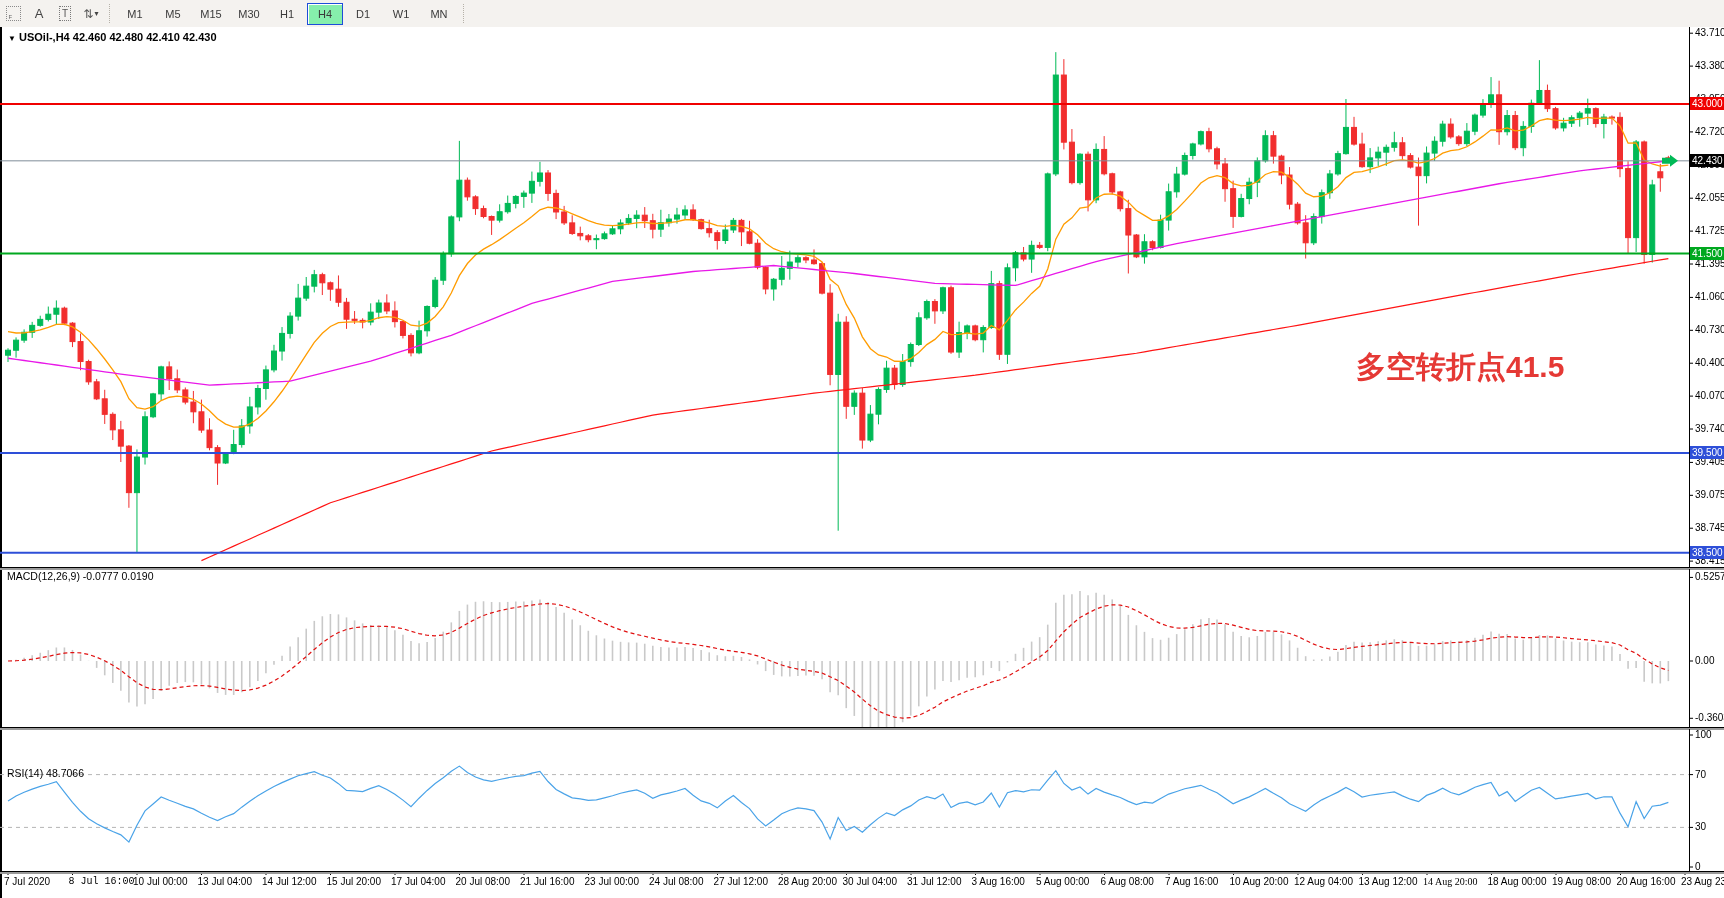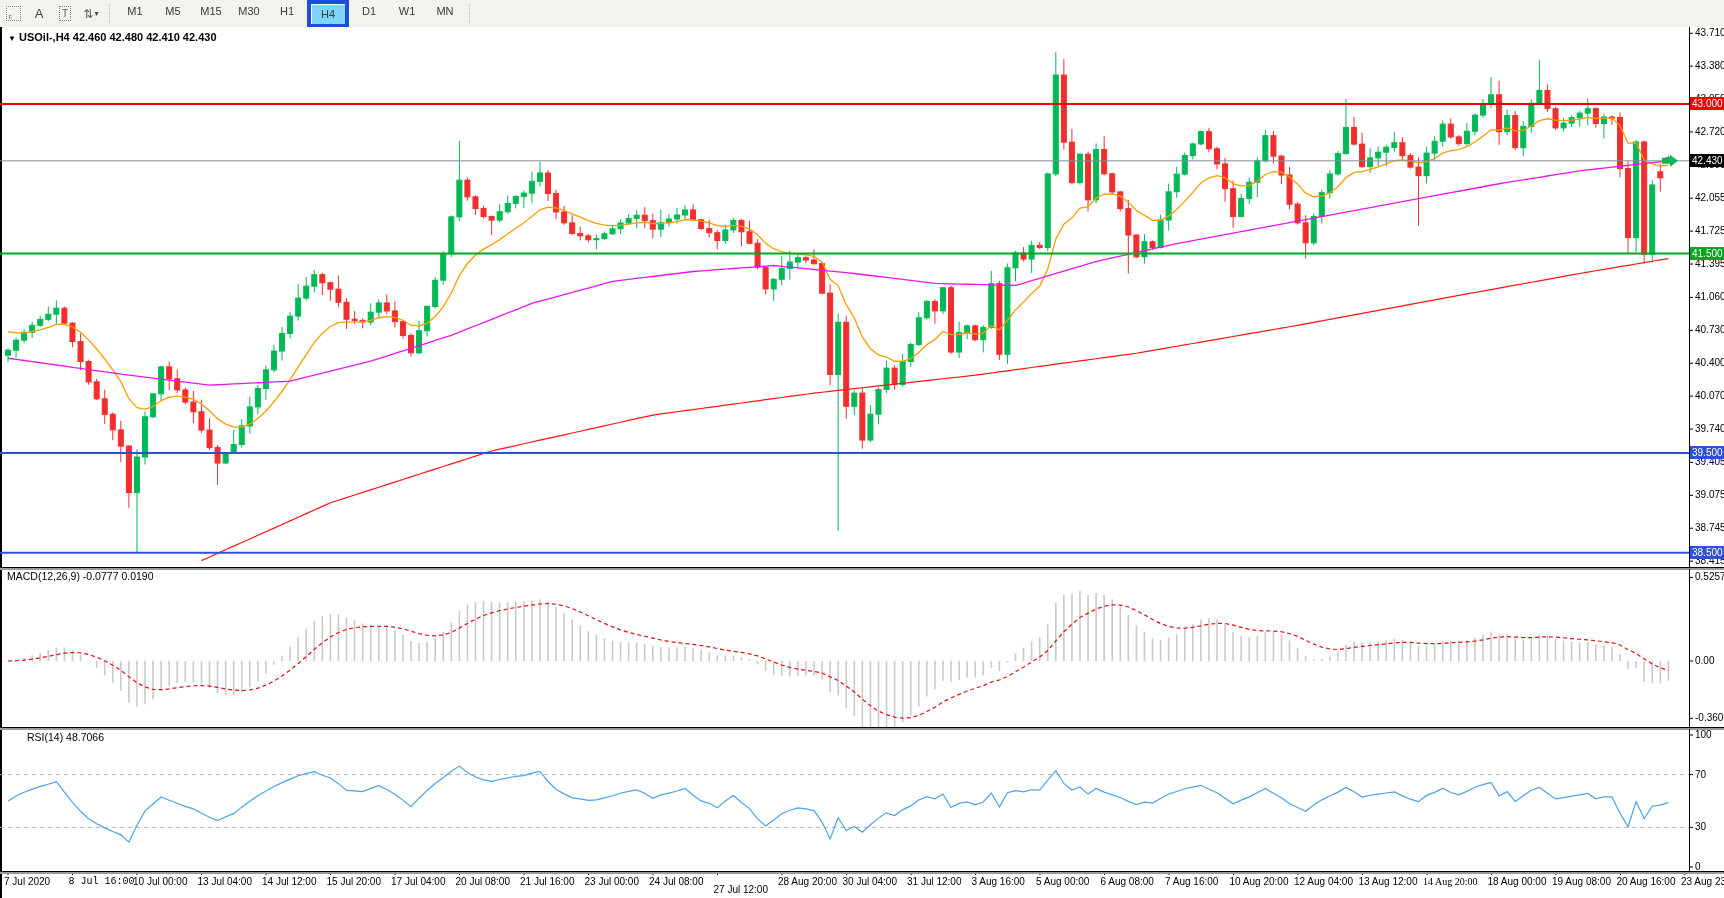--- a/index.html
+++ b/index.html
@@ -6,21 +6,21 @@
     font-family:"Liberation Sans", sans-serif;}
   #root{position:relative;width:1724px;height:898px;background:#fff;}
   
   #toolbar{position:absolute;left:0;top:0;width:1724px;height:27px;background:#f4f2ef;
     border-bottom:1px solid #b8b4ac;display:flex;align-items:center;font-size:11px;color:#333;}
   .tb-icon{width:24px;height:21px;display:flex;align-items:center;justify-content:center;
     margin:0 1px;color:#555;font-size:12px;cursor:default;}
   .tb-sep{width:1px;height:19px;border-left:1px dotted #b5b1a8;margin:0 5px;}
   .tf-btn{min-width:26px;height:20px;display:flex;align-items:center;justify-content:center;
     padding:0 4px;margin:12px 1px;color:#3a3a3a;font-size:11px;border:1px solid transparent;}
-  .tf-btn.active{background:#7dd3fc;border:4px solid #1d4ed8;box-shadow:inset 1px 1px 0 #fff;}
+  .tf-btn.active{background:#86efac;border:1px solid #1d4ed8;box-shadow:inset 1px 1px 0 #fff;}
   .dotted-box{border:1px dotted #7a7a7a;padding:0 2px;font-size:10px;line-height:13px;}
   
   #chartwin{position:absolute;left:0;top:27px;width:1722px;height:871px;background:#fff;
     border-left:2px solid #000;}
   .axis-vline{position:absolute;top:0;width:1px;background:#000;}
   .panel-sep{position:absolute;left:0;width:1724px;height:2px;background:#9a9a9a;border-top:1px solid #000;}
   #svg-layer{position:absolute;left:0;top:0;width:1724px;height:898px;pointer-events:none;}
   .chart-label{position:absolute;font-size:11px;color:#000;font-weight:bold;white-space:nowrap;}
   .ind-label{position:absolute;font-size:10.5px;color:#000;white-space:nowrap;}
   .tick-label{position:absolute;font-size:10px;color:#000;white-space:nowrap;line-height:10px;}
@@ -765,21 +765,22 @@
       <line x1="1556" y1="871" x2="1556" y2="875" stroke="#000" stroke-width="1"></line>
       <line x1="1620.5" y1="871" x2="1620.5" y2="875" stroke="#000" stroke-width="1"></line>
       <line x1="1685" y1="871" x2="1685" y2="875" stroke="#000" stroke-width="1"></line>
     </svg>
 
   <div class="chart-label" style="left:8px;top:31px;">
     <span style="font-size:8px;">▼</span>
     <span>USOil-,H4  42.460 42.480 42.410 42.430</span>
   </div>
   <div class="ind-label" style="left:7px;top:570px;">MACD(12,26,9) -0.0777 0.0190</div>
-  <div class="ind-label" style="left:7px;top:731px;margin-left:20px;">RSI(14) 48.7066</div>
+  <div class="ind-label" style="left:7px;top:767px;">RSI(14) 48.7066</div>
+  <div id="annotation" style="left: 1356px; top: 347px; color: rgb(229, 57, 53);">多空转折点41.5</div>
 
   <div id="overlay-labels">
       <div class="tick-label" style="left: 1695px; top: 28.213px;">43.710</div>
       <div class="tick-label" style="left: 1695px; top: 61.114px;">43.380</div>
       <div class="tick-label" style="left: 1695px; top: 94.015px;">43.050</div>
       <div class="tick-label" style="left: 1695px; top: 126.916px;">42.720</div>
       <div class="tick-label" style="left: 1695px; top: 159.817px;">42.390</div>
       <div class="tick-label" style="left: 1695px; top: 193.216px;">42.055</div>
       <div class="tick-label" style="left: 1695px; top: 226.117px;">41.725</div>
       <div class="tick-label" style="left: 1695px; top: 259.018px;">41.395</div>
@@ -808,21 +809,21 @@
       <div class="time-label" style="left: 68.5px; font-family: Liberation Mono, monospace;">8 Jul 16:00</div>
       <div class="time-label" style="left: 133px;">10 Jul 00:00</div>
       <div class="time-label" style="left: 197.5px;">13 Jul 04:00</div>
       <div class="time-label" style="left: 262px;">14 Jul 12:00</div>
       <div class="time-label" style="left: 326.5px;">15 Jul 20:00</div>
       <div class="time-label" style="left: 391px;">17 Jul 04:00</div>
       <div class="time-label" style="left: 455.5px;">20 Jul 08:00</div>
       <div class="time-label" style="left: 520px;">21 Jul 16:00</div>
       <div class="time-label" style="left: 584.5px;">23 Jul 00:00</div>
       <div class="time-label" style="left: 649px;">24 Jul 08:00</div>
-      <div class="time-label" style="left: 713.5px; margin-top: 8px;">27 Jul 12:00</div>
+      <div class="time-label" style="left: 713.5px;">27 Jul 12:00</div>
       <div class="time-label" style="left: 778px;">28 Aug 20:00</div>
       <div class="time-label" style="left: 842.5px;">30 Jul 04:00</div>
       <div class="time-label" style="left: 907px;">31 Jul 12:00</div>
       <div class="time-label" style="left: 971.5px;">3 Aug 16:00</div>
       <div class="time-label" style="left: 1036px;">5 Aug 00:00</div>
       <div class="time-label" style="left: 1100.5px;">6 Aug 08:00</div>
       <div class="time-label" style="left: 1165px;">7 Aug 16:00</div>
       <div class="time-label" style="left: 1229.5px;">10 Aug 20:00</div>
       <div class="time-label" style="left: 1294px;">12 Aug 04:00</div>
       <div class="time-label" style="left: 1358.5px;">13 Aug 12:00</div>

